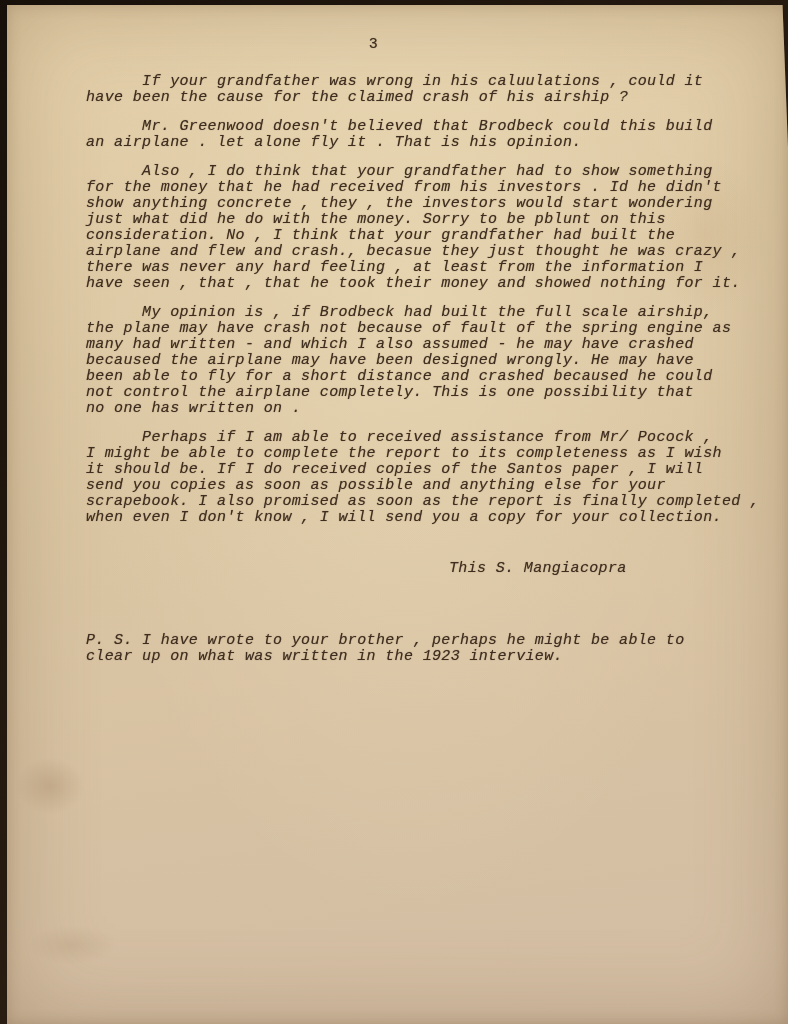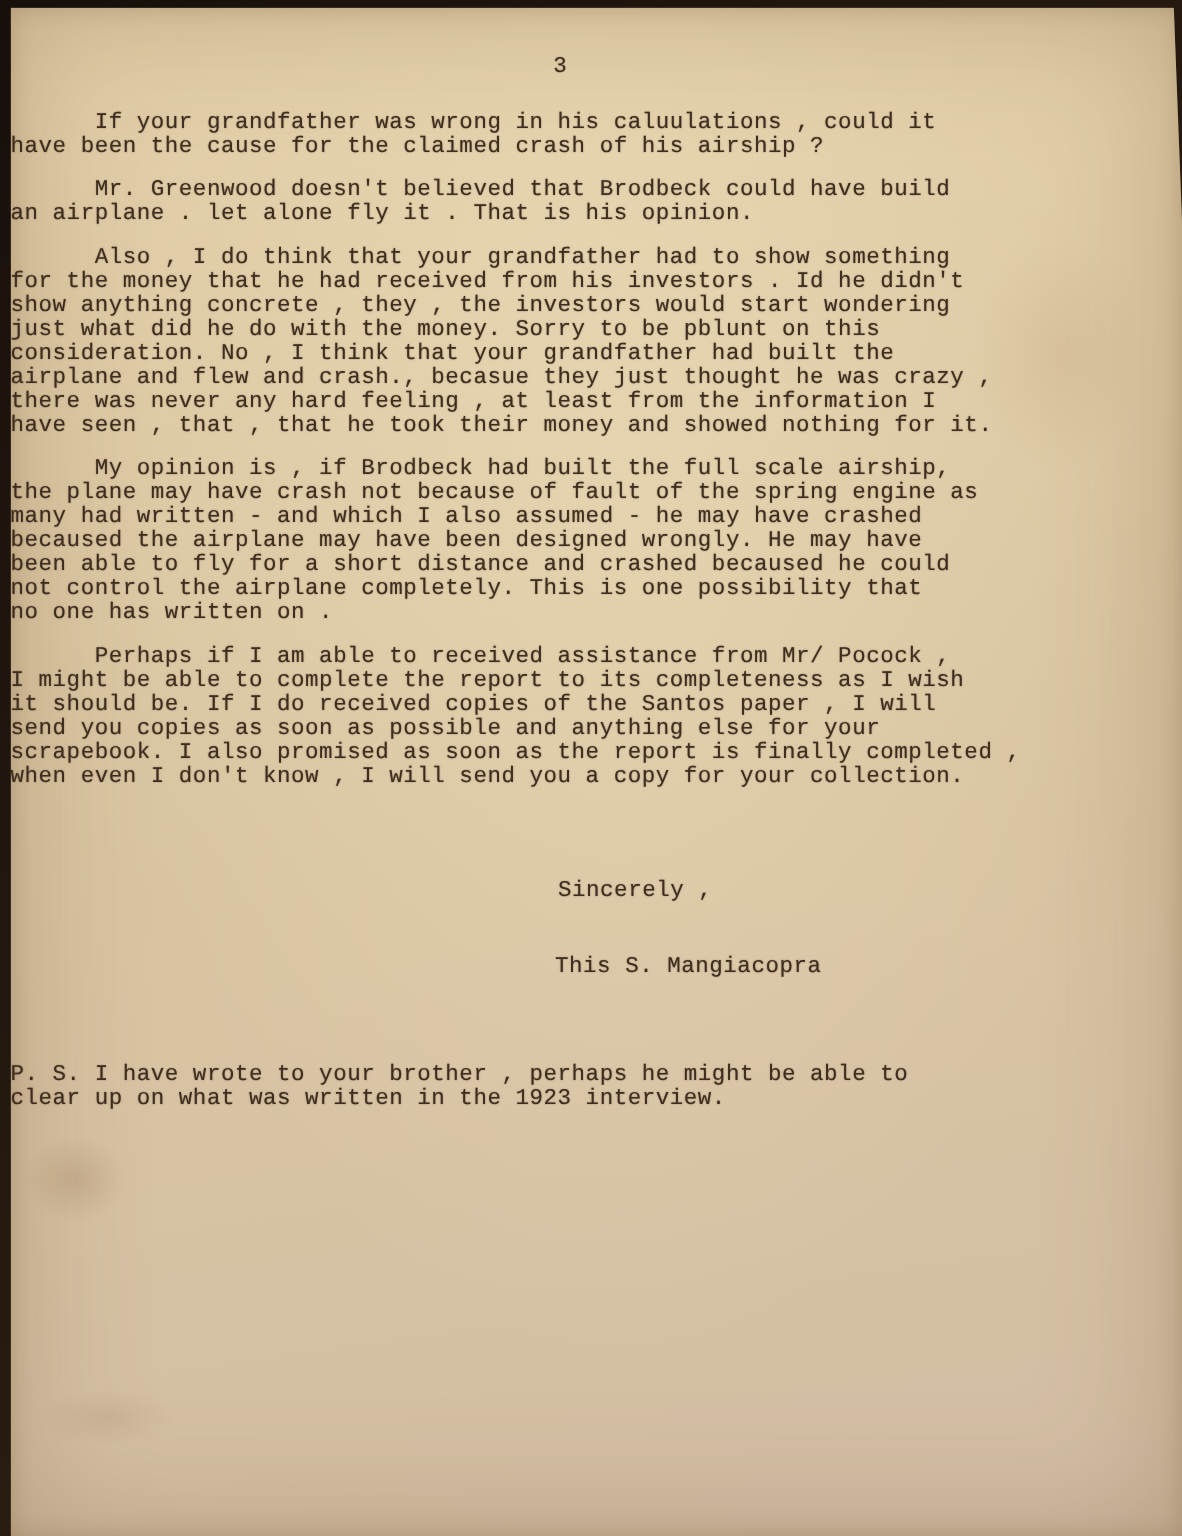--- a/index.html
+++ b/index.html
@@ -55,21 +55,23 @@
     line-height:16px;
     letter-spacing:0.35px;
     text-shadow:0 0 1px rgba(62,42,24,0.55);
   }
   .page-number{
     margin-top:32px;
     text-align:center;
     transform:translateX(-24px);
   }
   .body-text{
+    padding-left:79px;
     padding-right:30px;
+    font-style:italic;
   }
   .para{
     white-space:pre;
     margin-top:13px;
   }
   .para.first{
     margin-top:21px;
   }
   .closing{
     margin-left:365px;
@@ -94,21 +96,21 @@
     <div class="stain stain-a"></div>
     <div class="stain stain-b"></div>
     <div class="stain stain-c"></div>
 
     <div class="letter">
       <div class="page-number">3</div>
 
       <div class="body-text">
         <div class="para first">      If your grandfather was wrong in his caluulations , could it
 have been the cause for the claimed crash of his airship ?</div>
-        <div class="para">      Mr. Greenwood doesn't believed that Brodbeck could have build
+        <div class="para">      Mr. Greenwood doesn't believed that Brodbeck could this build
 an airplane . let alone fly it . That is his opinion.</div>
         <div class="para">      Also , I do think that your grandfather had to show something
 for the money that he had received from his investors . Id he didn't
 show anything concrete , they , the investors would start wondering
 just what did he do with the money. Sorry to be pblunt on this
 consideration. No , I think that your grandfather had built the
 airplane and flew and crash., becasue they just thought he was crazy ,
 there was never any hard feeling , at least from the information I
 have seen , that , that he took their money and showed nothing for it.</div>
         <div class="para">      My opinion is , if Brodbeck had built the full scale airship,
@@ -118,21 +120,20 @@
 been able to fly for a short distance and crashed becaused he could
 not control the airplane completely. This is one possibility that
 no one has written on .</div>
         <div class="para">      Perhaps if I am able to received assistance from Mr/ Pocock ,
 I might be able to complete the report to its completeness as I wish
 it should be. If I do received copies of the Santos paper , I will
 send you copies as soon as possible and anything else for your
 scrapebook. I also promised as soon as the report is finally completed ,
 when even I don't know , I will send you a copy for your collection.</div>
 
-        <div class="closing">Sincerely ,</div>
         <div class="signature">This S. Mangiacopra</div>
 
         <div class="postscript">P. S. I have wrote to your brother , perhaps he might be able to
 clear up on what was written in the 1923 interview.</div>
       </div>
     </div>
   </div>
 </div>
 
 </body></html>

